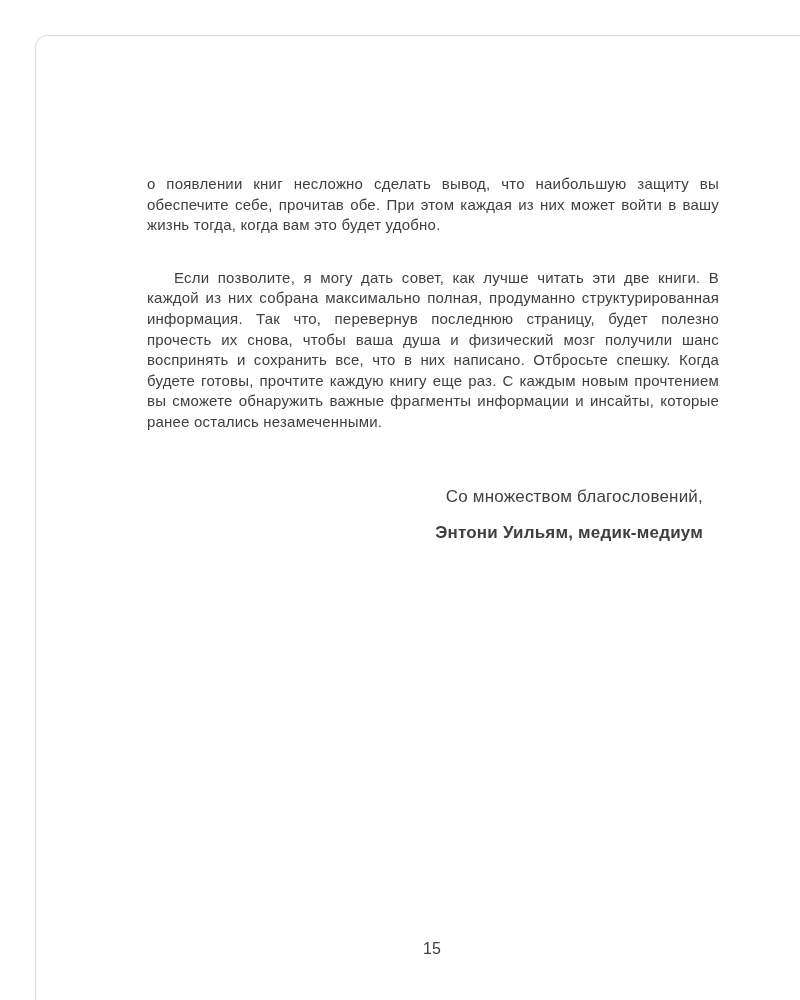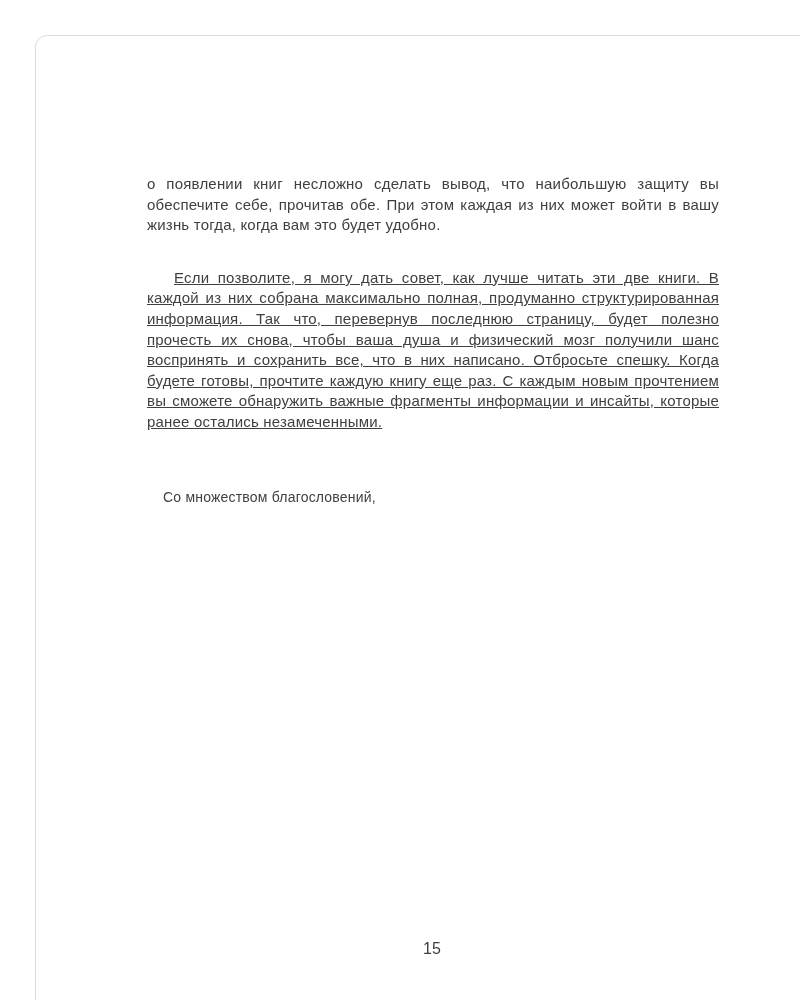--- a/index.html
+++ b/index.html
@@ -38,27 +38,26 @@
     .para {
       font-size: 15px;
       line-height: 20.6px;
       letter-spacing: 0.2px;
       text-align: justify;
       font-weight: 400;
     }
 
     .para.indent {
       text-indent: 27px;
-      text-decoration: underline;
     }
 
     .signature {
       margin-top: 22px;
-      text-align: left;
-      font-size: 14px;
+      text-align: right;
+      font-size: 17px;
       line-height: 20.6px;
       letter-spacing: 0.2px;
       color: #3f3f3f;
     }
 
     .signature .sig-author {
       font-weight: 700;
       display: block;
     }
 
@@ -80,19 +79,20 @@
   <div class="page-frame"></div>
 
   <div class="content">
 
     <p class="para">о появлении книг несложно сделать вывод, что наибольшую защиту вы обеспечите себе, прочитав обе. При этом каждая из них может войти в вашу жизнь тогда, когда вам это будет удобно.</p>
 
     <p class="para indent">Если позволите, я могу дать совет, как лучше читать эти две книги. В каждой из них собрана максимально полная, продуманно структурированная информация. Так что, перевернув последнюю страницу, будет полезно прочесть их снова, чтобы ваша душа и физический мозг получили шанс воспринять и сохранить все, что в них написано. Отбросьте спешку. Когда будете готовы, прочтите каждую книгу еще раз. С каждым новым прочтением вы сможете обнаружить важные фрагменты информации и инсайты, которые ранее остались незамеченными.</p>
 
     <div class="signature">
       <span class="sig-line">Со множеством благословений,</span>
+      <span class="sig-author">Энтони Уильям, медик-медиум</span>
     </div>
 
   </div>
 
   <div class="page-number">15</div>
 
 </div>
 
 </body></html>

